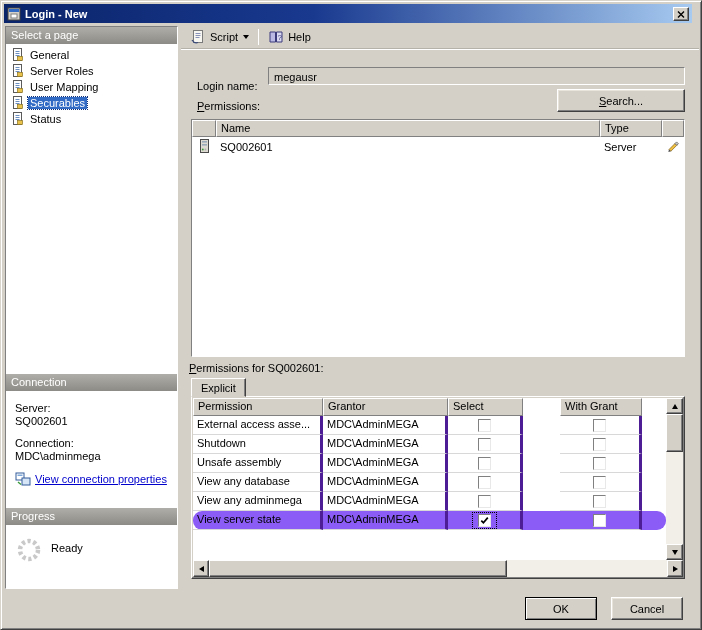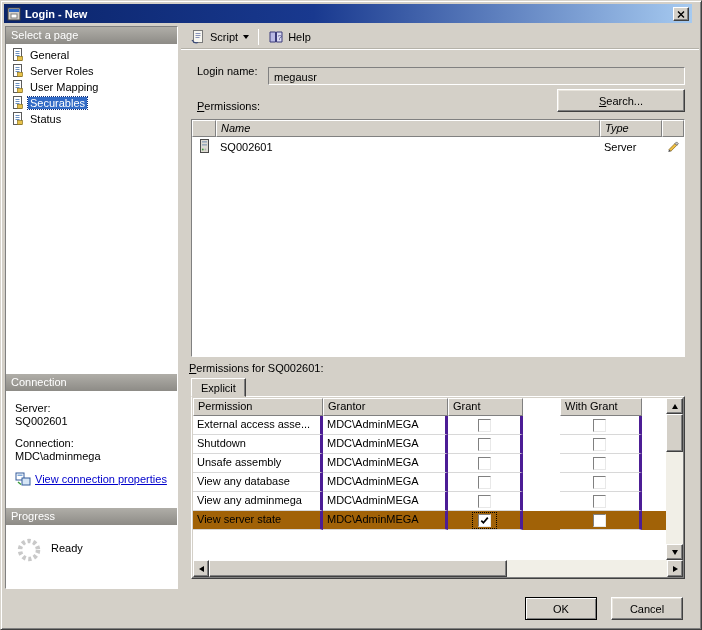--- a/index.html
+++ b/index.html
@@ -80,21 +80,21 @@
   .push-btn span{display:inline-block;}
   .search-btn{position:absolute;left:556px;top:88px;width:128px;height:23px;}
   
   .sec-table{
     position:absolute;left:190px;top:118px;width:494px;height:238px;
     background:#fff;border:1px solid;border-color:#808080 #fff #fff #808080;overflow:hidden;
   }
   .sec-header{display:flex;height:17px;}
   .hcell{
     background:#d4d0c8;border:1px solid;border-color:#fff #808080 #808080 #fff;
-    padding:1px 4px;white-space:nowrap;overflow:hidden;font-style:italic;
+    padding:1px 4px;white-space:nowrap;overflow:hidden;
   }
   .col-icon{flex:0 0 24px;}
   .col-name{flex:1;}
   .col-type{flex:0 0 62px;}
   .col-end{flex:0 0 22px;}
   .sec-row{display:flex;height:20px;align-items:center;background:#fff;}
   .sec-row .cell{padding:0 4px;white-space:nowrap;overflow:hidden;}
   .sec-row .cell.col-icon,.sec-row .cell.col-end{display:flex;align-items:center;justify-content:center;padding:0;}
   
   .perm-tab{
@@ -113,21 +113,21 @@
   .phcell{
     background:#d4d0c8;border:1px solid;border-color:#fff #808080 #808080 #fff;
     padding:1px 4px;white-space:nowrap;overflow:hidden;
   }
   .c-perm{flex:0 0 130px;}
   .c-grantor{flex:0 0 125px;}
   .c-grant{flex:0 0 75px;}
   .c-withgrant{flex:0 0 82px;margin-left:37px;}
   .c-deny{flex:1;margin-left:40px;}
   .perm-row{display:flex;height:19px;background:#fff;}
-  .perm-row.selected{background:#a16207;}
+  .perm-row.selected{background:#8b5cf6;border-radius:9px;}
   .pcell{
     border-right:3px solid #4c1d95;border-bottom:1px solid #d8d8d8;
     padding:2px 4px;white-space:nowrap;overflow:hidden;
   }
   .cbwrap{display:flex;align-items:center;justify-content:center;padding:0;}
   .cb{
     width:13px;height:13px;background:#fff;flex:0 0 13px;
     border:1px solid;border-color:#808080 #e8e8e8 #e8e8e8 #808080;
     display:flex;align-items:center;justify-content:center;
   }
@@ -293,21 +293,21 @@
             <path d="M2 3 h5.5 v10 H2 z" fill="#b9b9e4" stroke="#3a3a7a"></path>
             <path d="M8.5 3 H14 v10 H8.5 z" fill="#d9d9f2" stroke="#3a3a7a"></path>
             <line x1="8" y1="3" x2="8" y2="13" stroke="#3a3a7a"></line>
             <text x="9.6" y="11" font-size="8" fill="#3a3a7a">?</text>
           </svg>
       </span>
       <span>Help</span>
     </div>
   </div>
 
-  <div class="abs" style="left:196px;top:64px;">Login name:</div>
+  <div class="abs" style="left:196px;top:79px;">Login name:</div>
   <div class="login-field">megausr</div>
 
   <div class="abs accel" style="left:196px;top:99px;">Permissions:</div>
   <button class="push-btn search-btn">
     <span class="accel">Search...</span>
   </button>
 
   <div class="sec-table">
     <div class="sec-header">
       <div class="hcell col-icon"></div>
@@ -343,21 +343,21 @@
 
   <div class="perm-tab">
     <span>Explicit</span>
   </div>
 
   <div class="perm-frame">
     <div class="perm-grid">
       <div class="perm-header">
         <span class="phcell c-perm">Permission</span>
         <span class="phcell c-grantor">Grantor</span>
-        <span class="phcell c-grant">Grant</span>
+        <span class="phcell c-grant">Select</span>
         <span class="phcell c-withgrant">With Grant</span>
         <span class="phcell c-deny">Deny</span>
       </div>
       <div>
           <div class="perm-row">
             <span class="pcell c-perm">External access asse...</span>
             <span class="pcell c-grantor">MDC\AdminMEGA</span>
             <span class="pcell cbwrap c-grant">
               <span class="cb"></span>
             </span>

